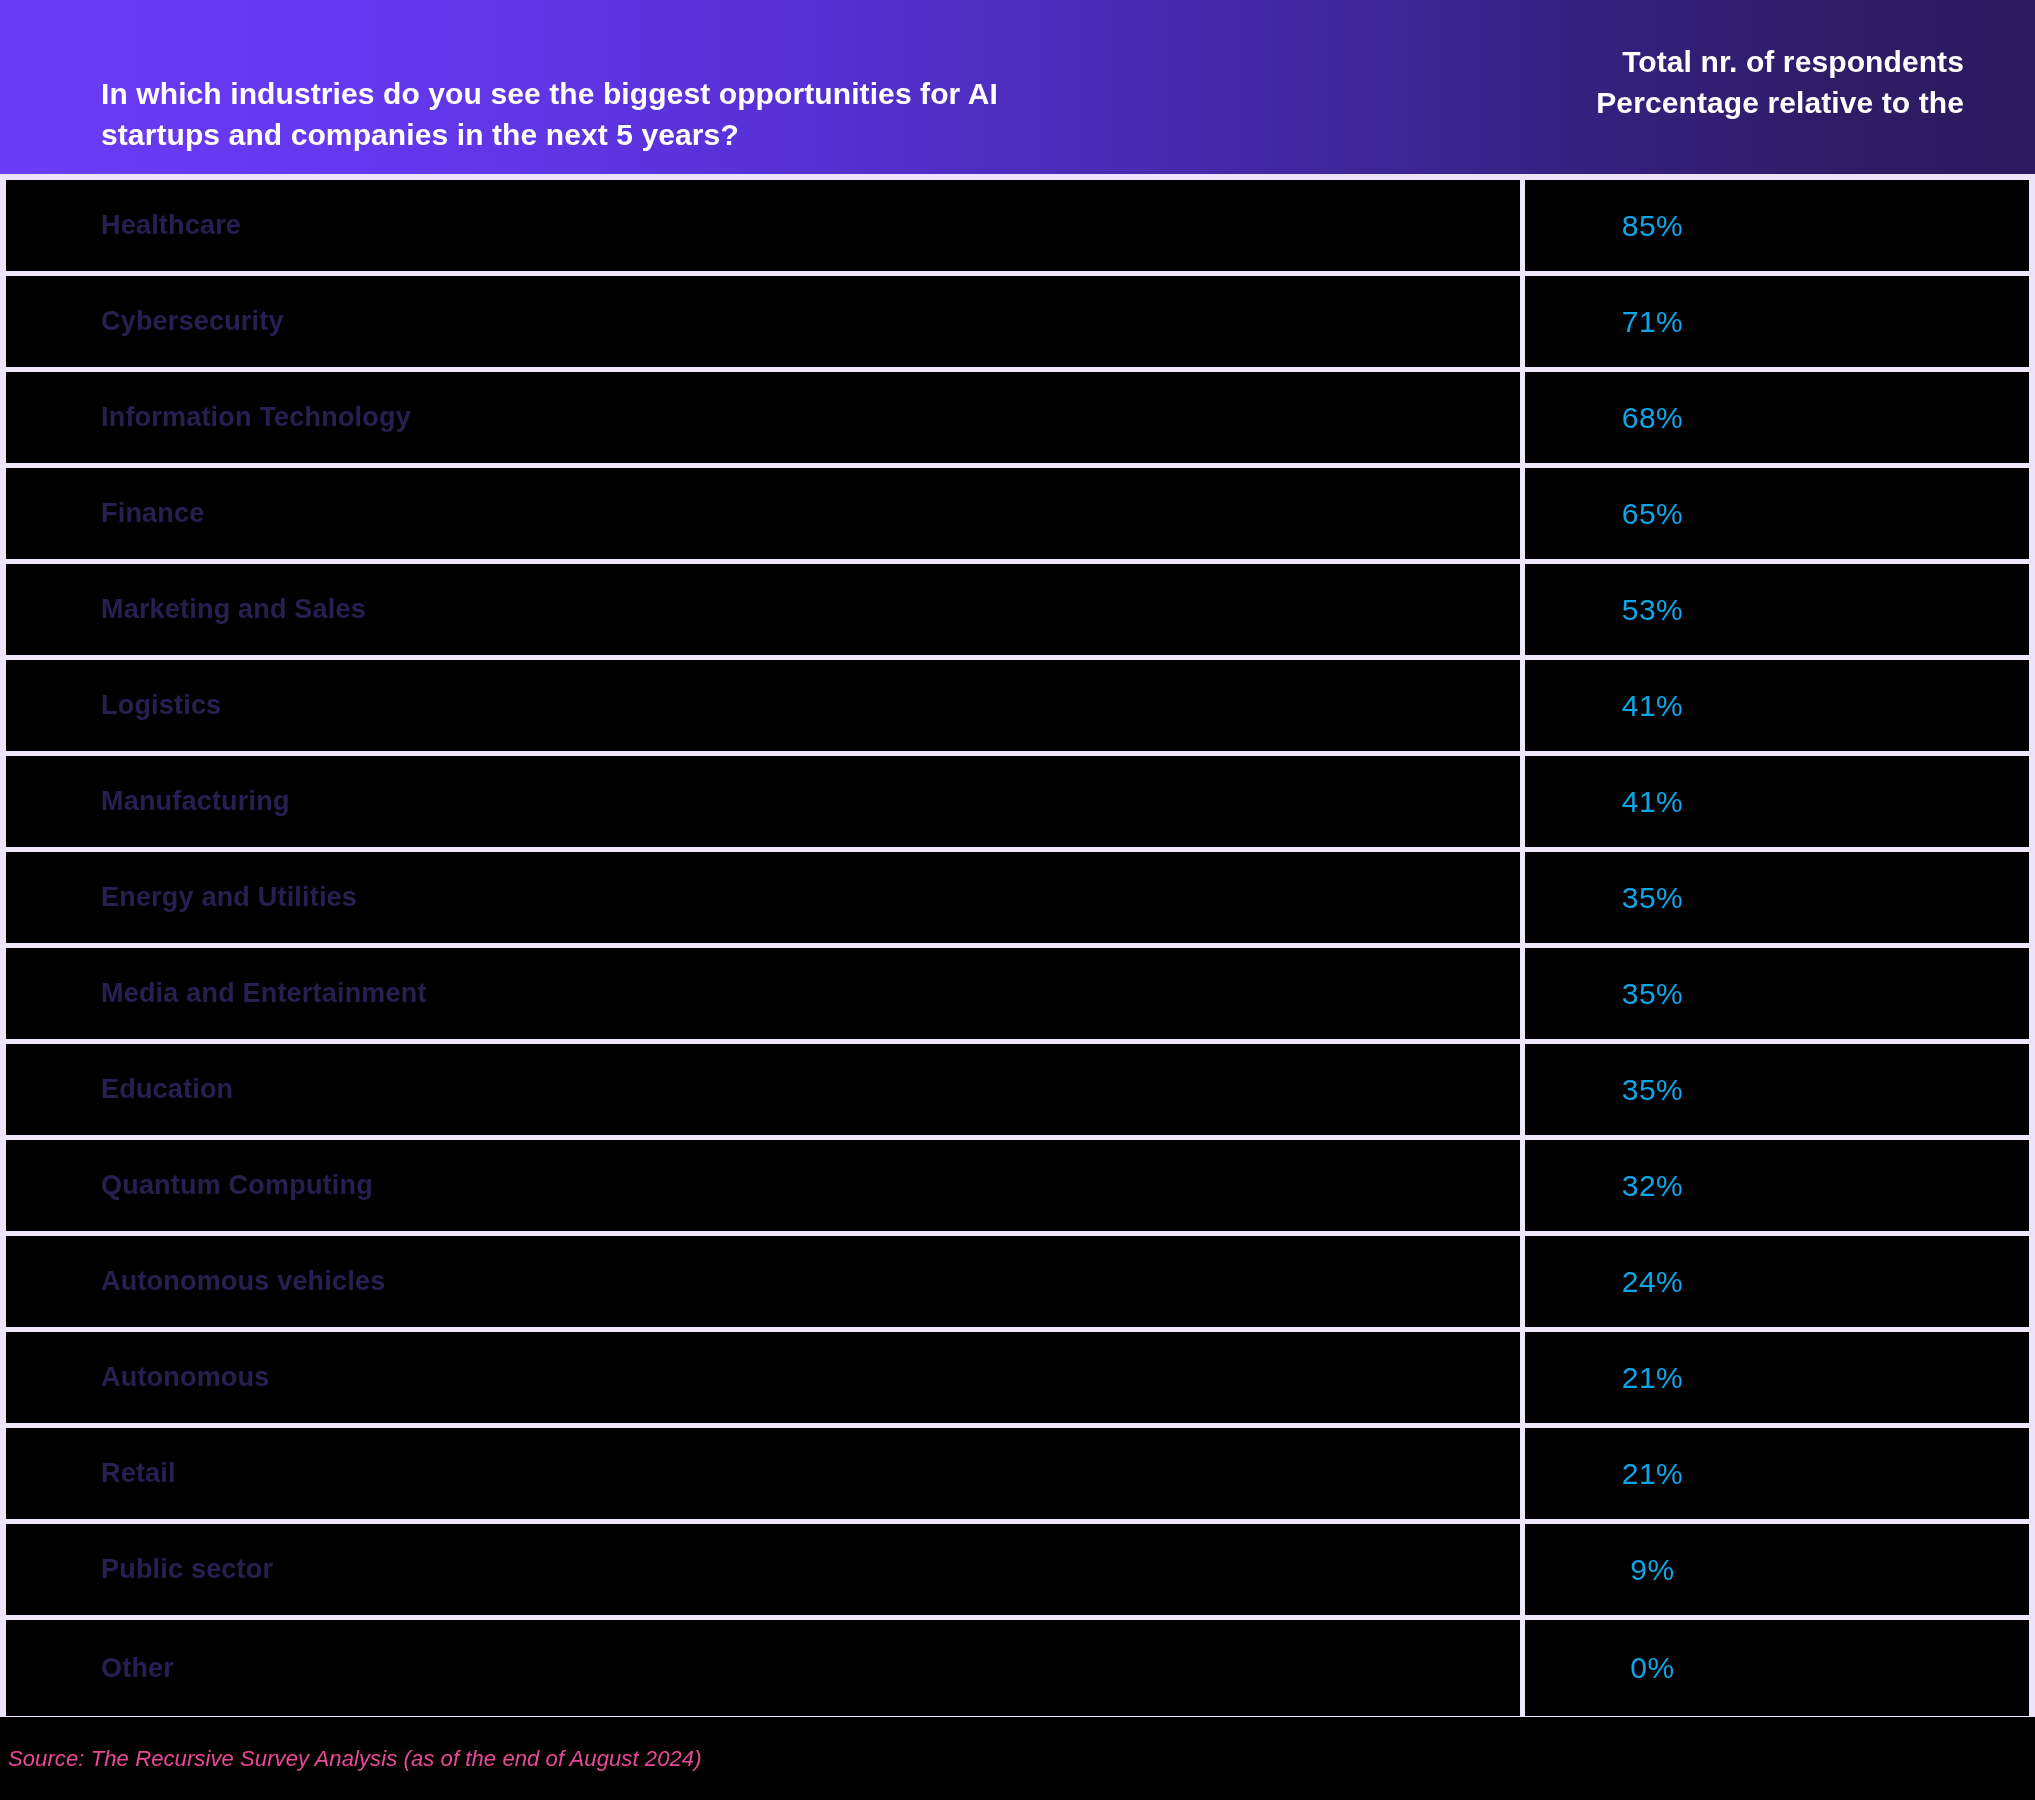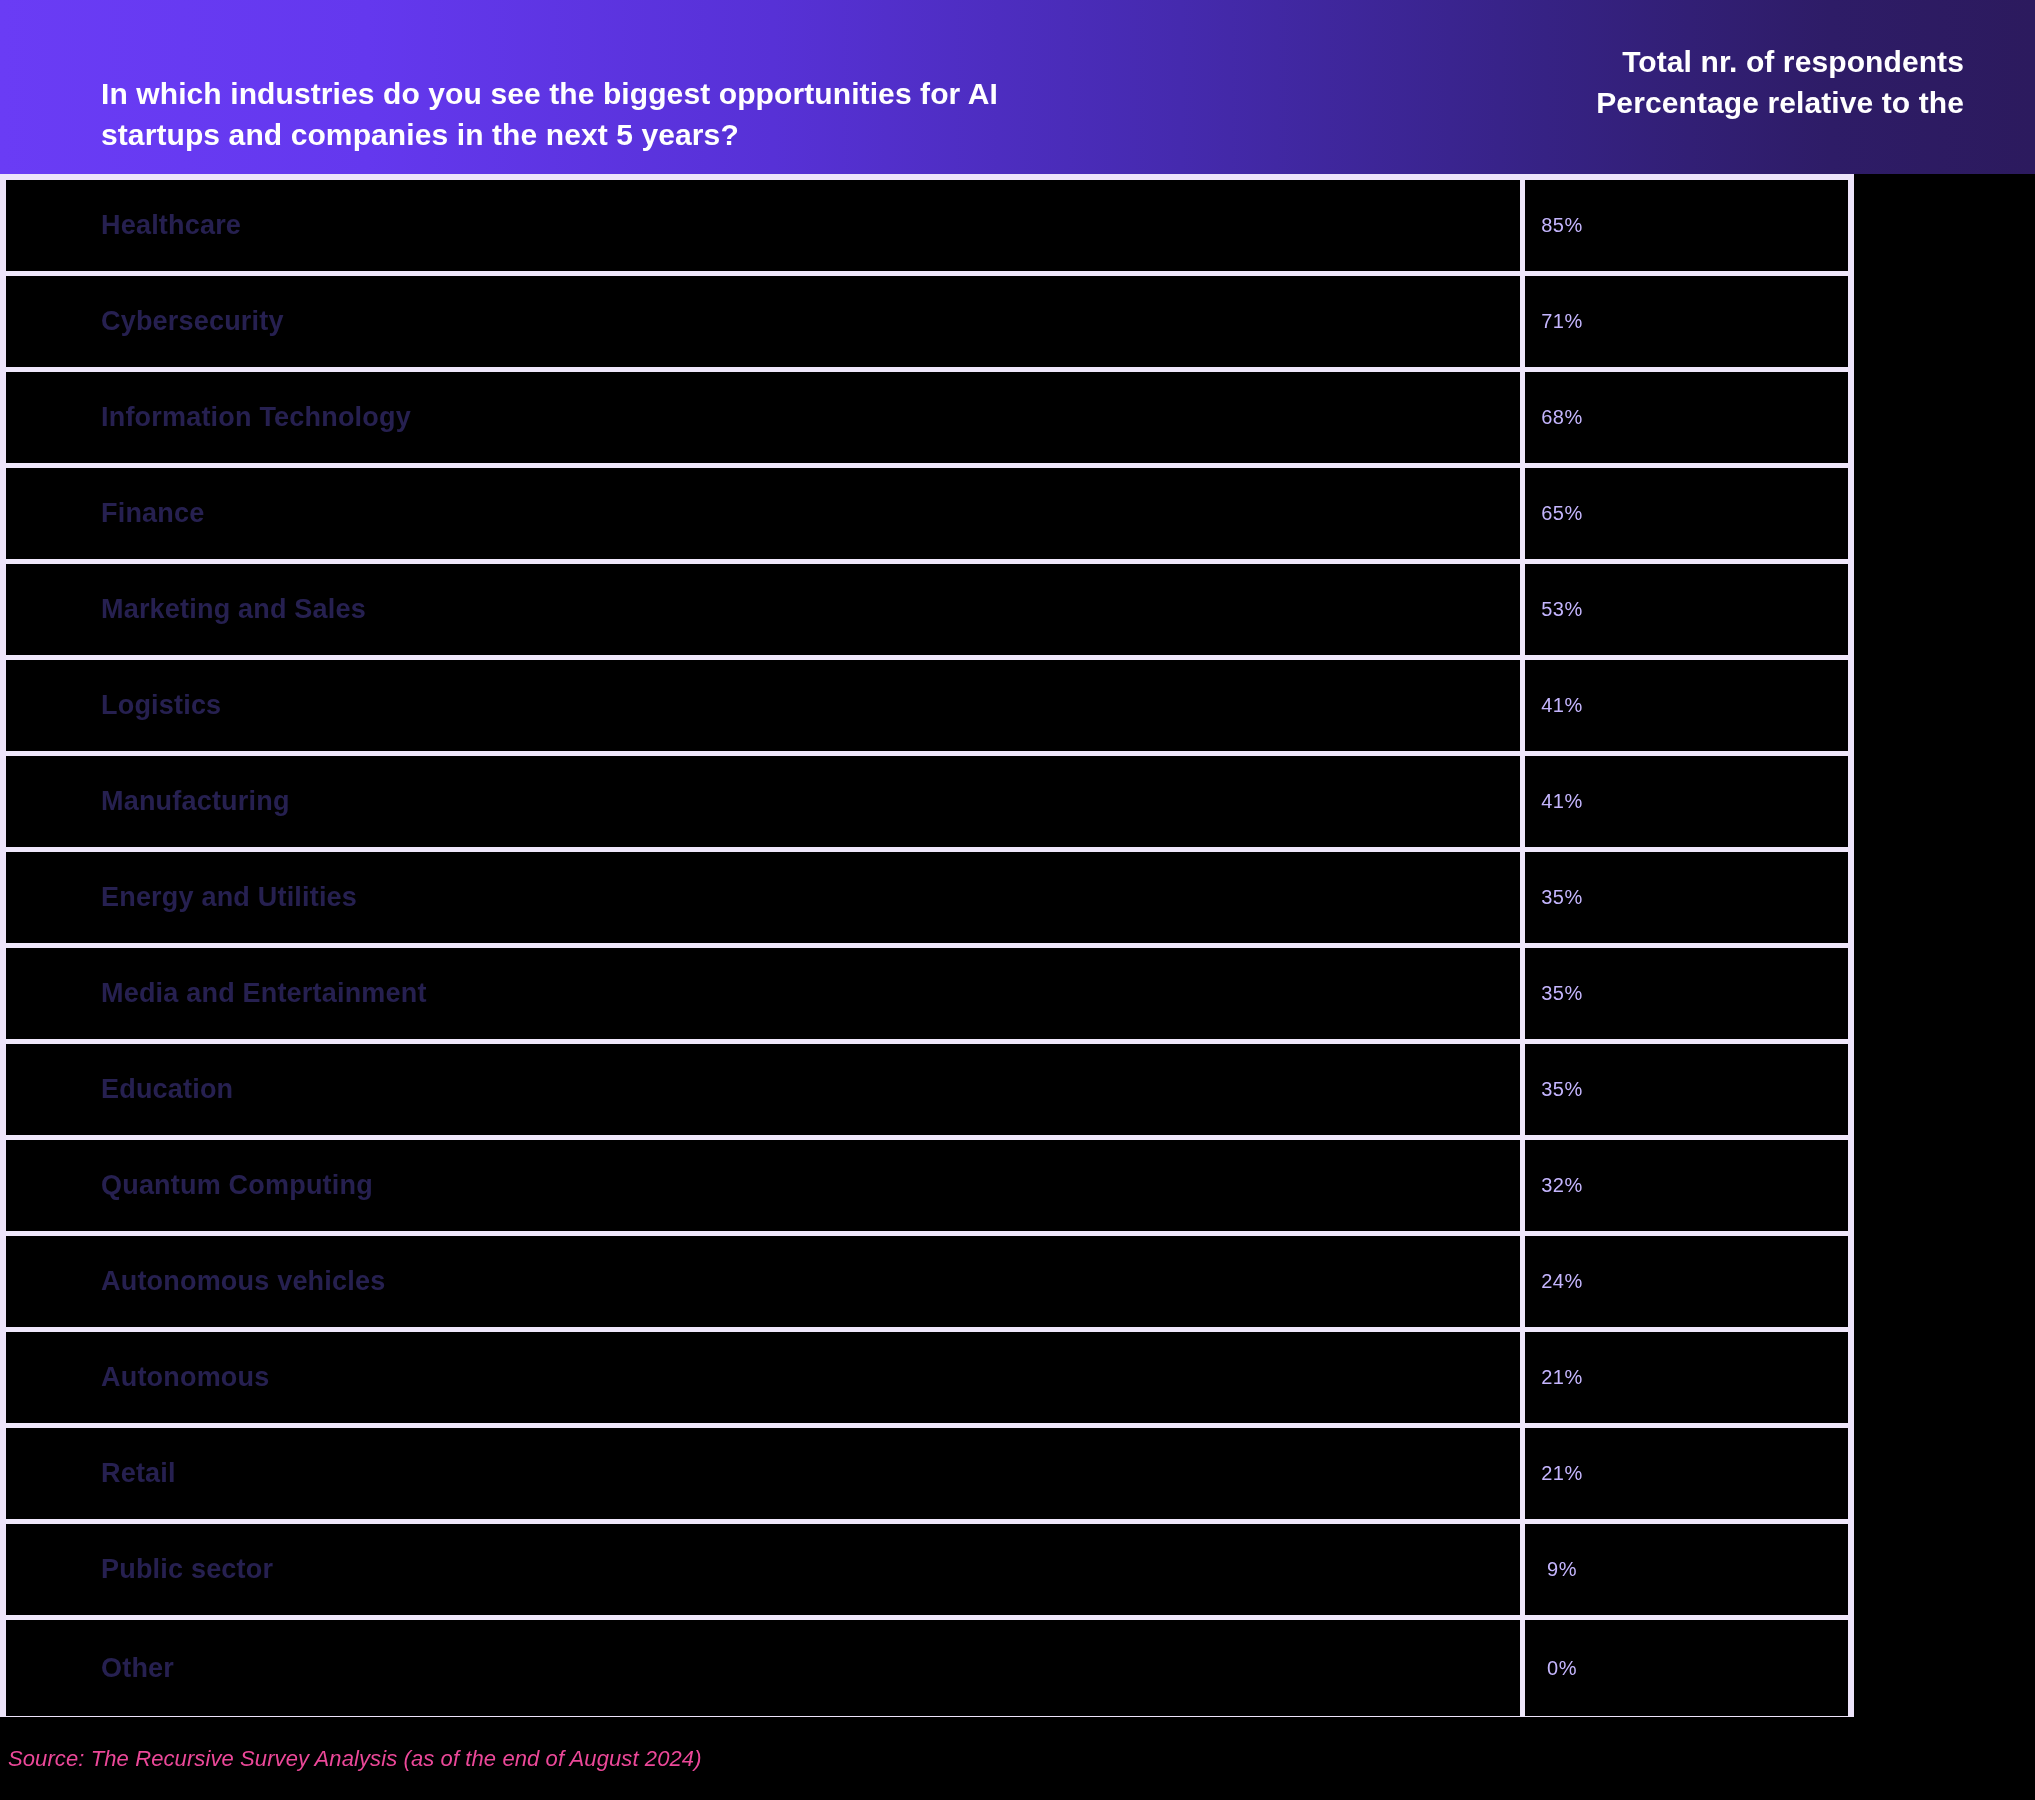--- a/index.html
+++ b/index.html
@@ -55,21 +55,21 @@
     font-size: 30px;
     font-weight: bold;
     line-height: 1.36;
     letter-spacing: 0.1px;
   }
   .header-text .ln { display: block; }
 
   
   .table-body {
     position: relative;
-    width: 1854px;
+    width: 2035px;
     height: 1543px;
     box-sizing: border-box;
     background: #000000;
     border-left: 6px solid #EDE4FA;
     border-right: 6px solid #EDE4FA;
     border-top: 6px solid #EDE4FA;
     border-bottom: 6px solid #EDE4FA;
   }
 
   .row {
@@ -100,22 +100,22 @@
 
   .cell-value {
     flex: 1;
     box-sizing: border-box;
     display: flex;
     align-items: center;
     justify-content: center;
     padding-right: 249px;
   }
   .value-text {
-    color: #c4b5fd;
-    font-size: 20px;
+    color: #0ea5e9;
+    font-size: 30px;
     font-weight: 400;
     letter-spacing: 0.5px;
   }
 
   
   .source-area {
     position: relative;
     width: 2035px;
     height: 83px;
     background: #000000;

